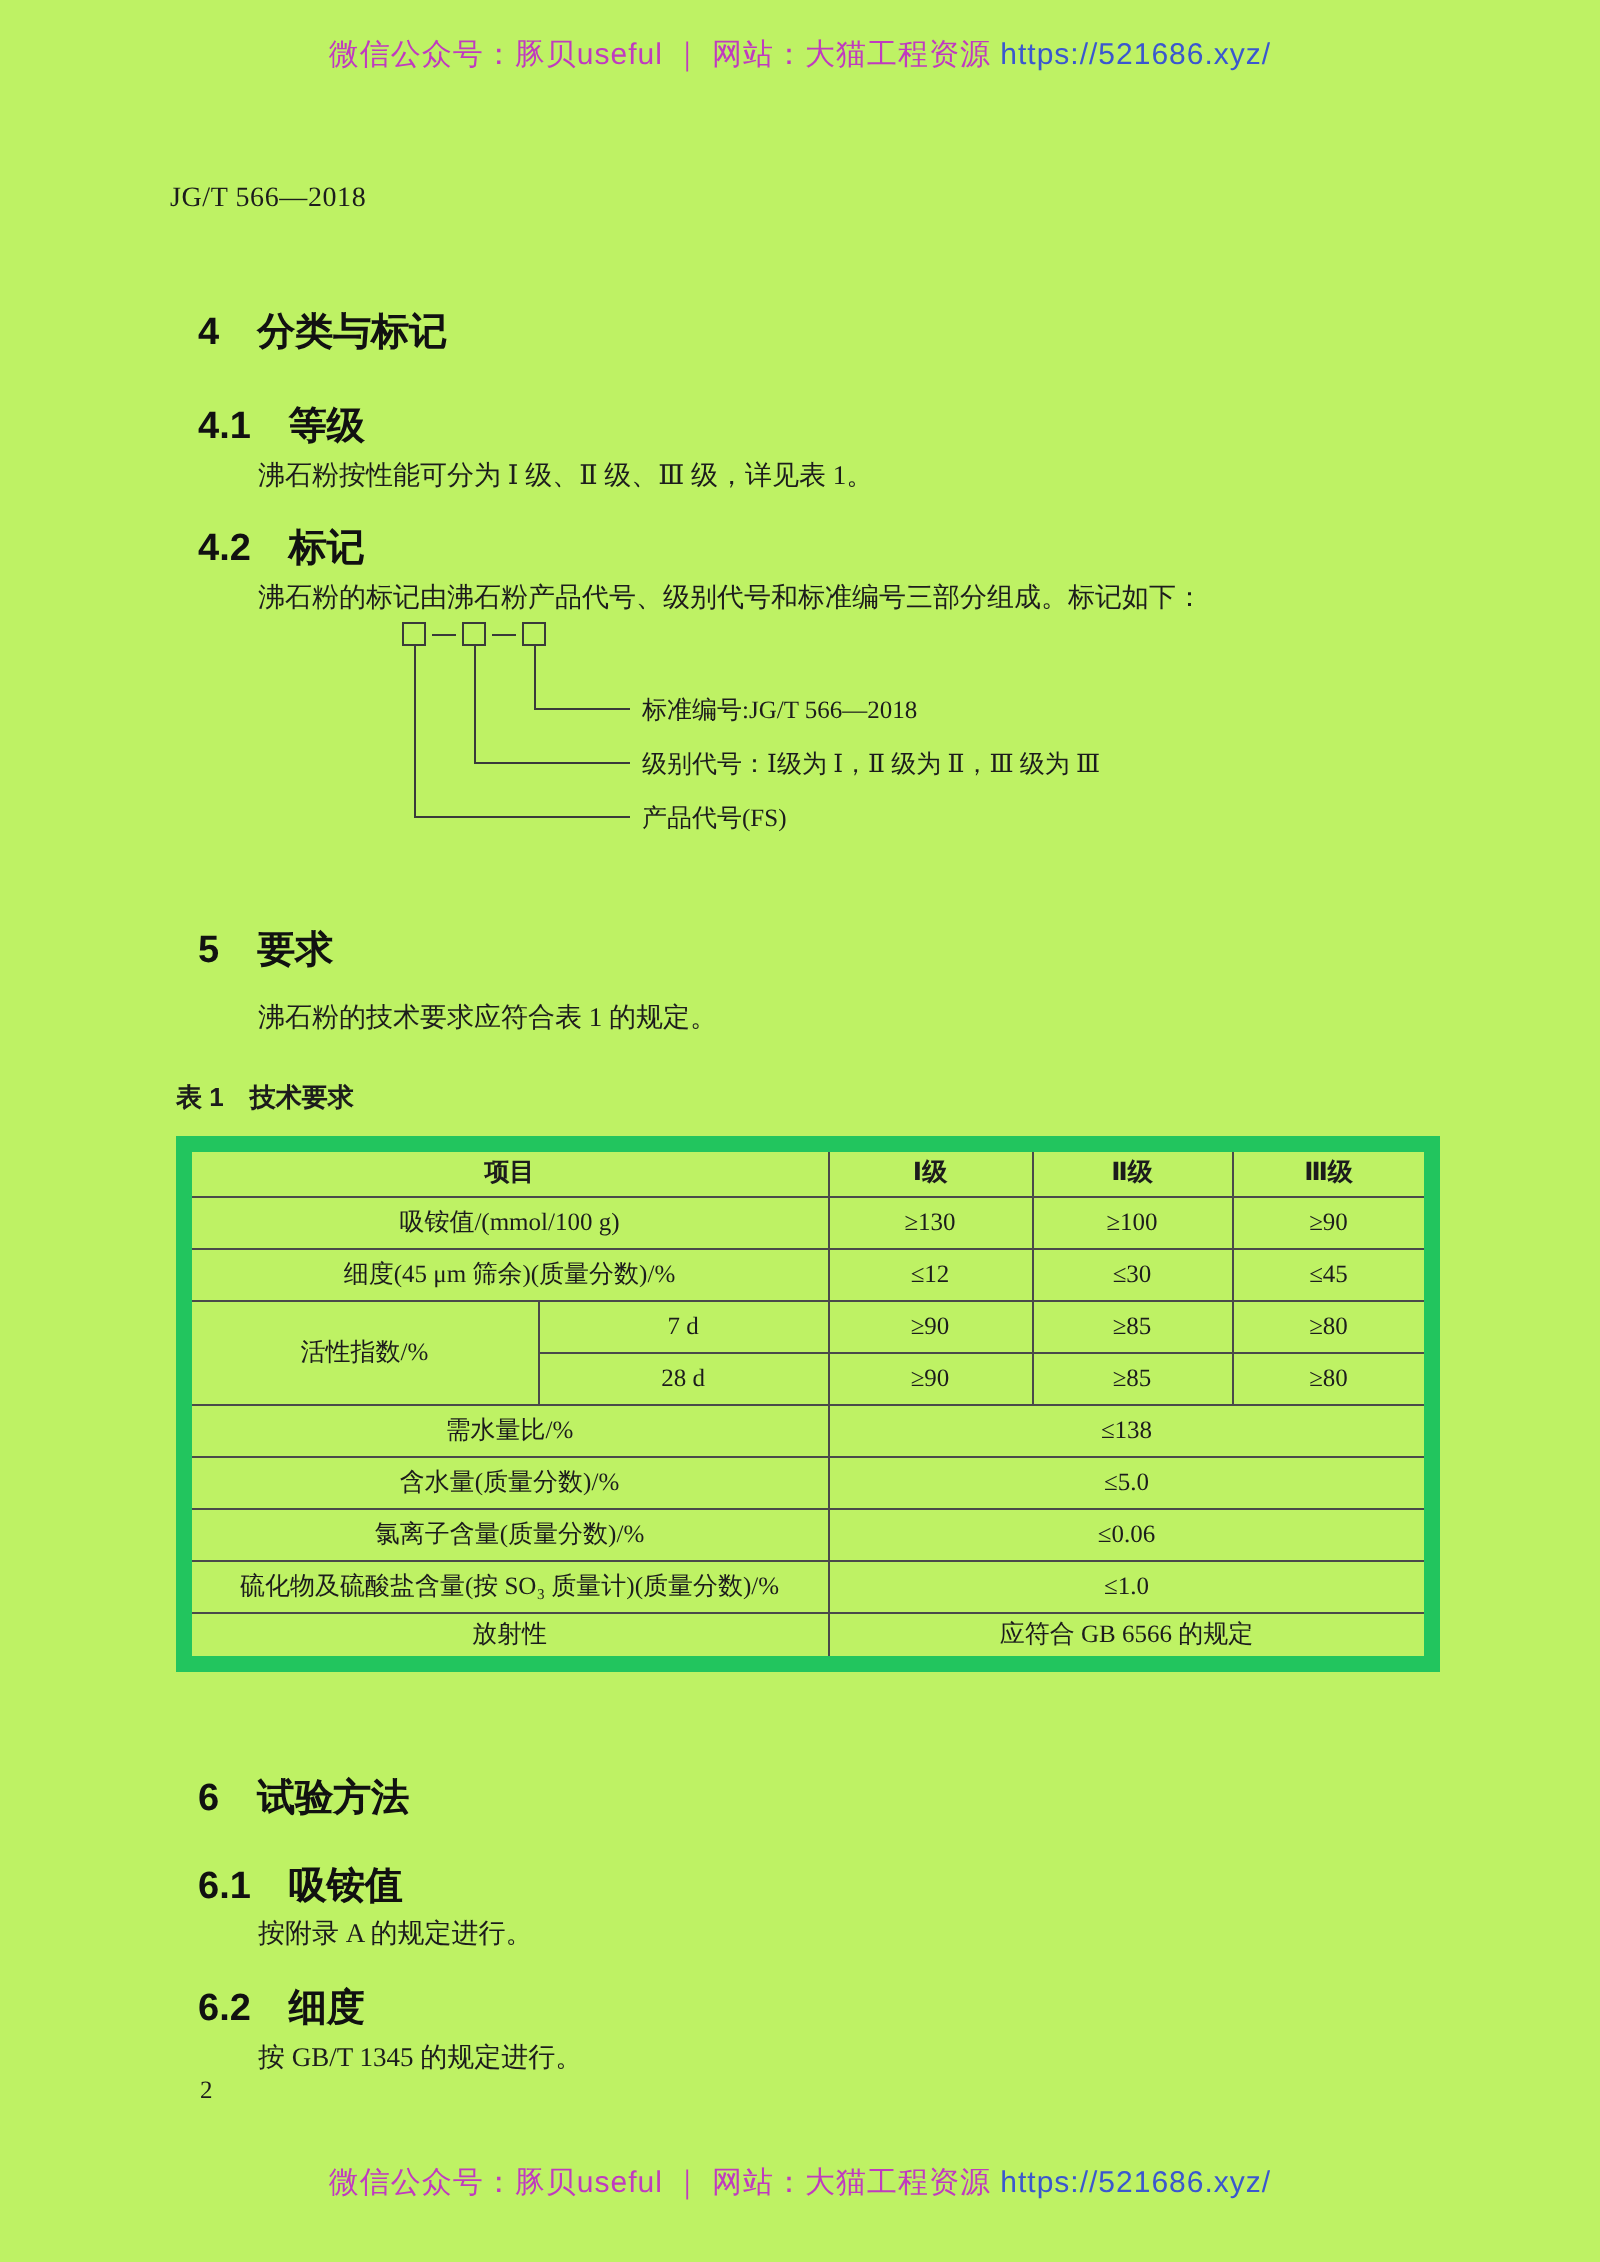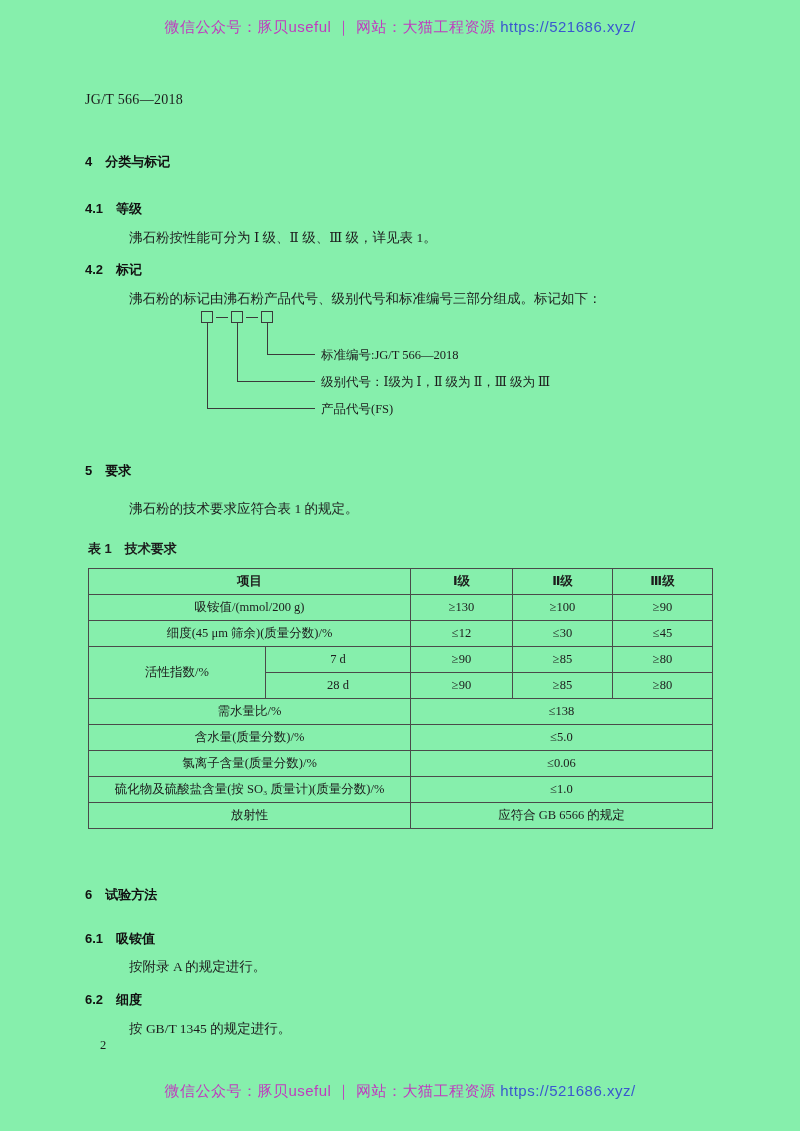--- a/index.html
+++ b/index.html
@@ -5,21 +5,21 @@
   * { margin:0; padding:0; box-sizing:border-box; }
   html,body { background:#ffffff; }
   body {
     font-family:"Liberation Serif","DejaVu Serif",serif;
     color:#1c1c1c;
   }
   .page {
     position:relative;
     width:800px;
     height:1131px;
-    background:#86efac;
+    background:#bef264;
     overflow:hidden;
     margin:0 auto;
   }
   .t { white-space:pre-wrap; }
   .watermark {
     position:absolute;
     left:0;
     width:100%;
     text-align:center;
     font-size:15px;
@@ -33,22 +33,22 @@
   .doc-number {
     position:absolute;
     left:85px;
     top:92px;
     font-size:14px;
     letter-spacing:0.3px;
     text-align:center;
   }
   .heading {
     position:absolute;
-    left:85px;
-    font-size:13px;
+    left:99px;
+    font-size:19px;
     font-weight:bold;
     font-family:"Liberation Sans","DejaVu Sans",sans-serif;
     color:#111;
   }
   .body-text {
     position:absolute;
     left:129px;
     font-size:13.5px;
     color:#1c1c1c;
   }
@@ -103,21 +103,21 @@
     font-size:12.5px;
     color:#1c1c1c;
   }
   table.req td {
     border:1px solid #4a4a4a;
     height:26px;
     text-align:center;
     vertical-align:middle;
     padding:1px 4px;
   }
-  table.req { border:1px solid #22c55e;padding-left:44px; }
+  table.req { border:8px solid #22c55e;padding-left:44px; }
   table.req .th-row td {
     font-weight:bold;
     font-family:"Liberation Sans","DejaVu Sans",sans-serif;
   }
   .page-number {
     position:absolute;
     left:100px;
     top:1038px;
     font-size:12.5px;
   }
@@ -173,21 +173,21 @@
         <col style="width:100px">
     </colgroup>
     <tbody>
       <tr class="th-row">
         <td colspan="2">项目</td>
         <td>Ⅰ级</td>
         <td>Ⅱ级</td>
         <td>Ⅲ级</td>
       </tr>
       <tr>
-        <td colspan="2">吸铵值/(mmol/200 g)</td>
+        <td colspan="2">吸铵值/(mmol/100 g)</td>
         <td>≥130</td>
         <td>≥100</td>
         <td>≥90</td>
       </tr>
       <tr>
         <td colspan="2">细度(45 μm 筛余)(质量分数)/%</td>
         <td>≤12</td>
         <td>≤30</td>
         <td>≤45</td>
       </tr>

